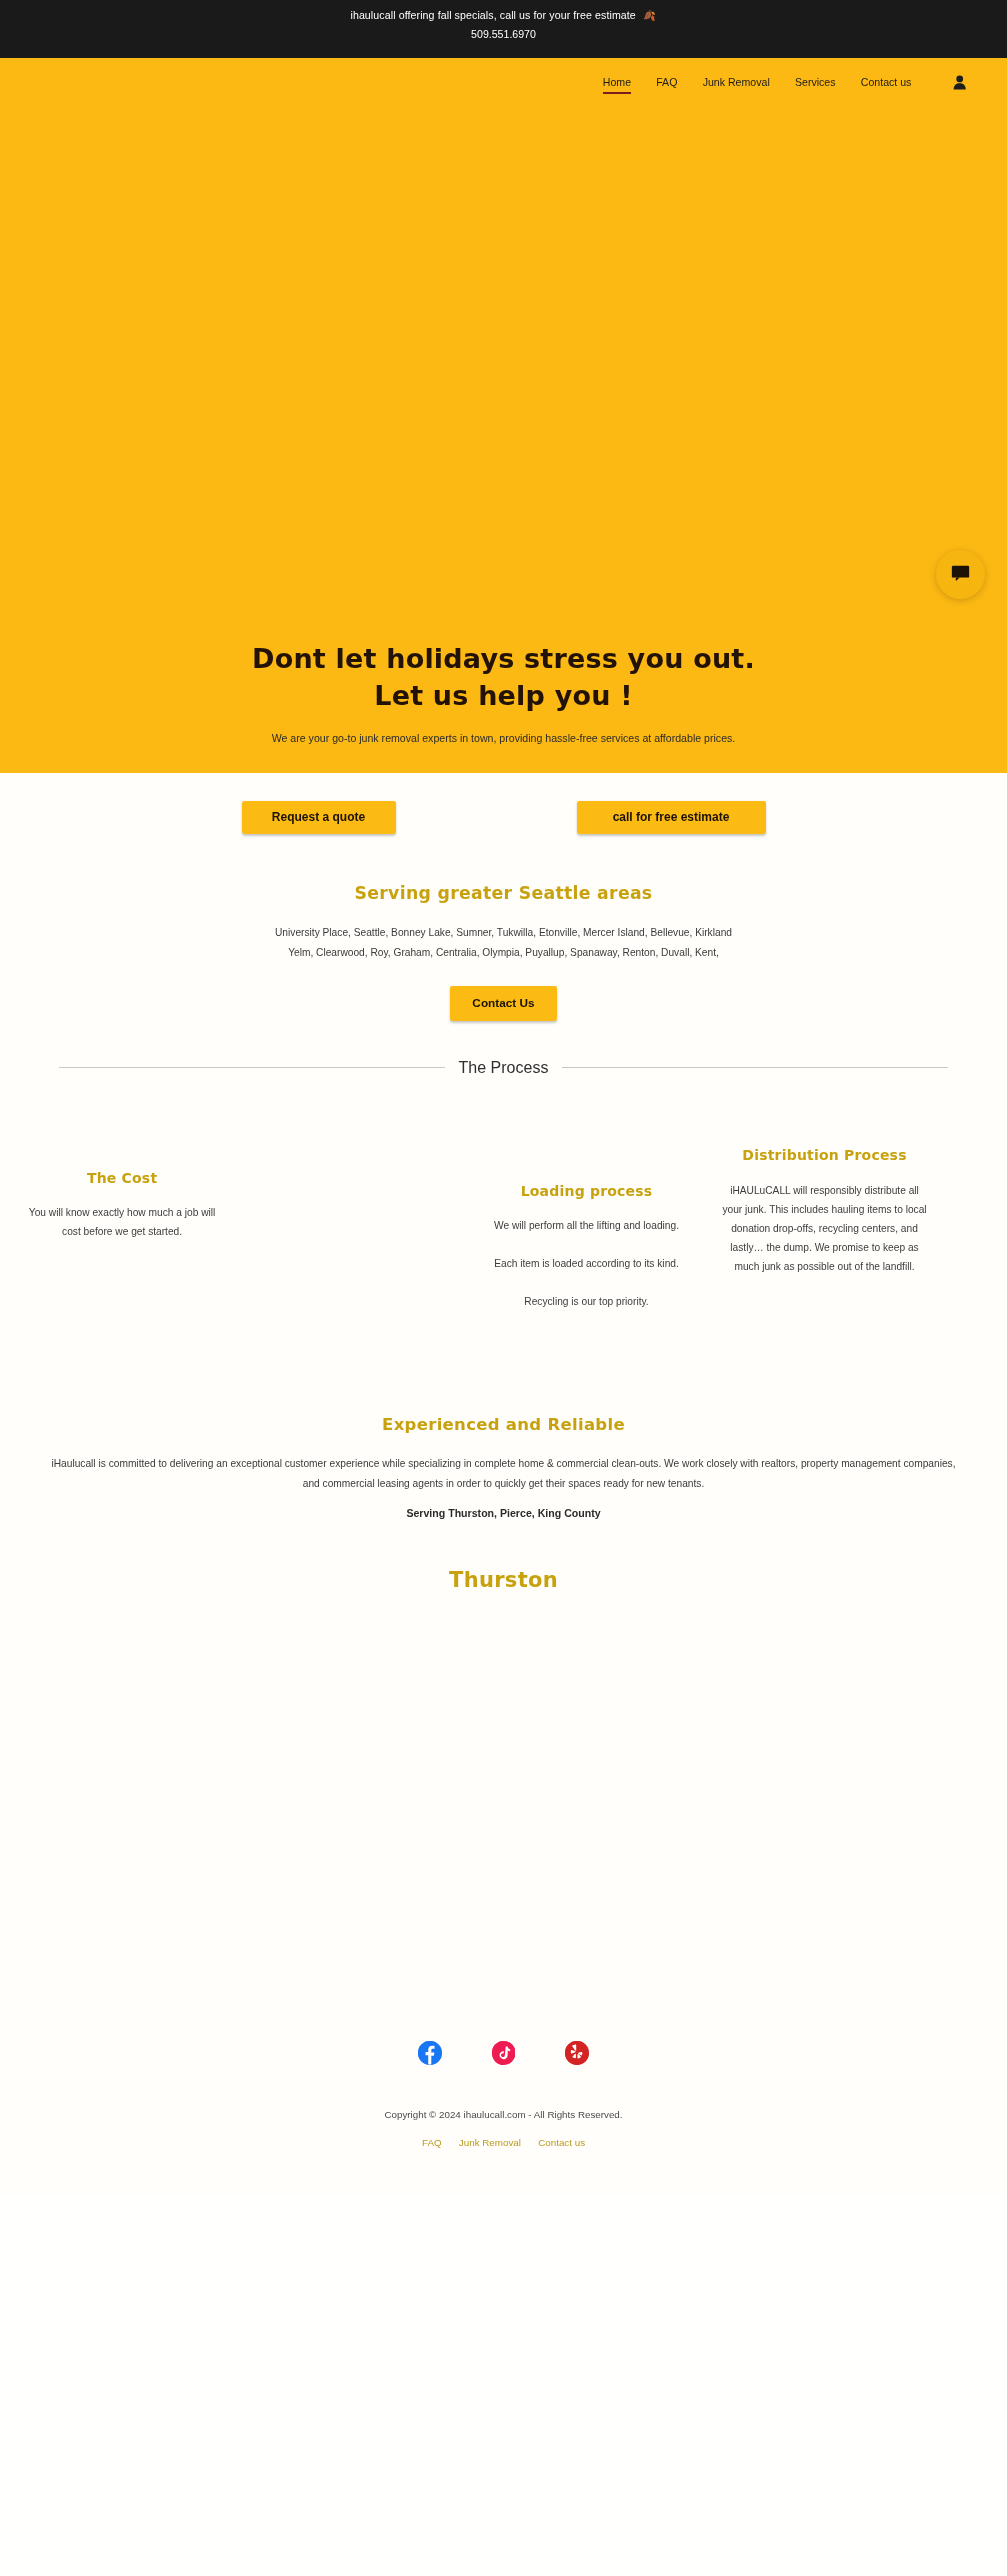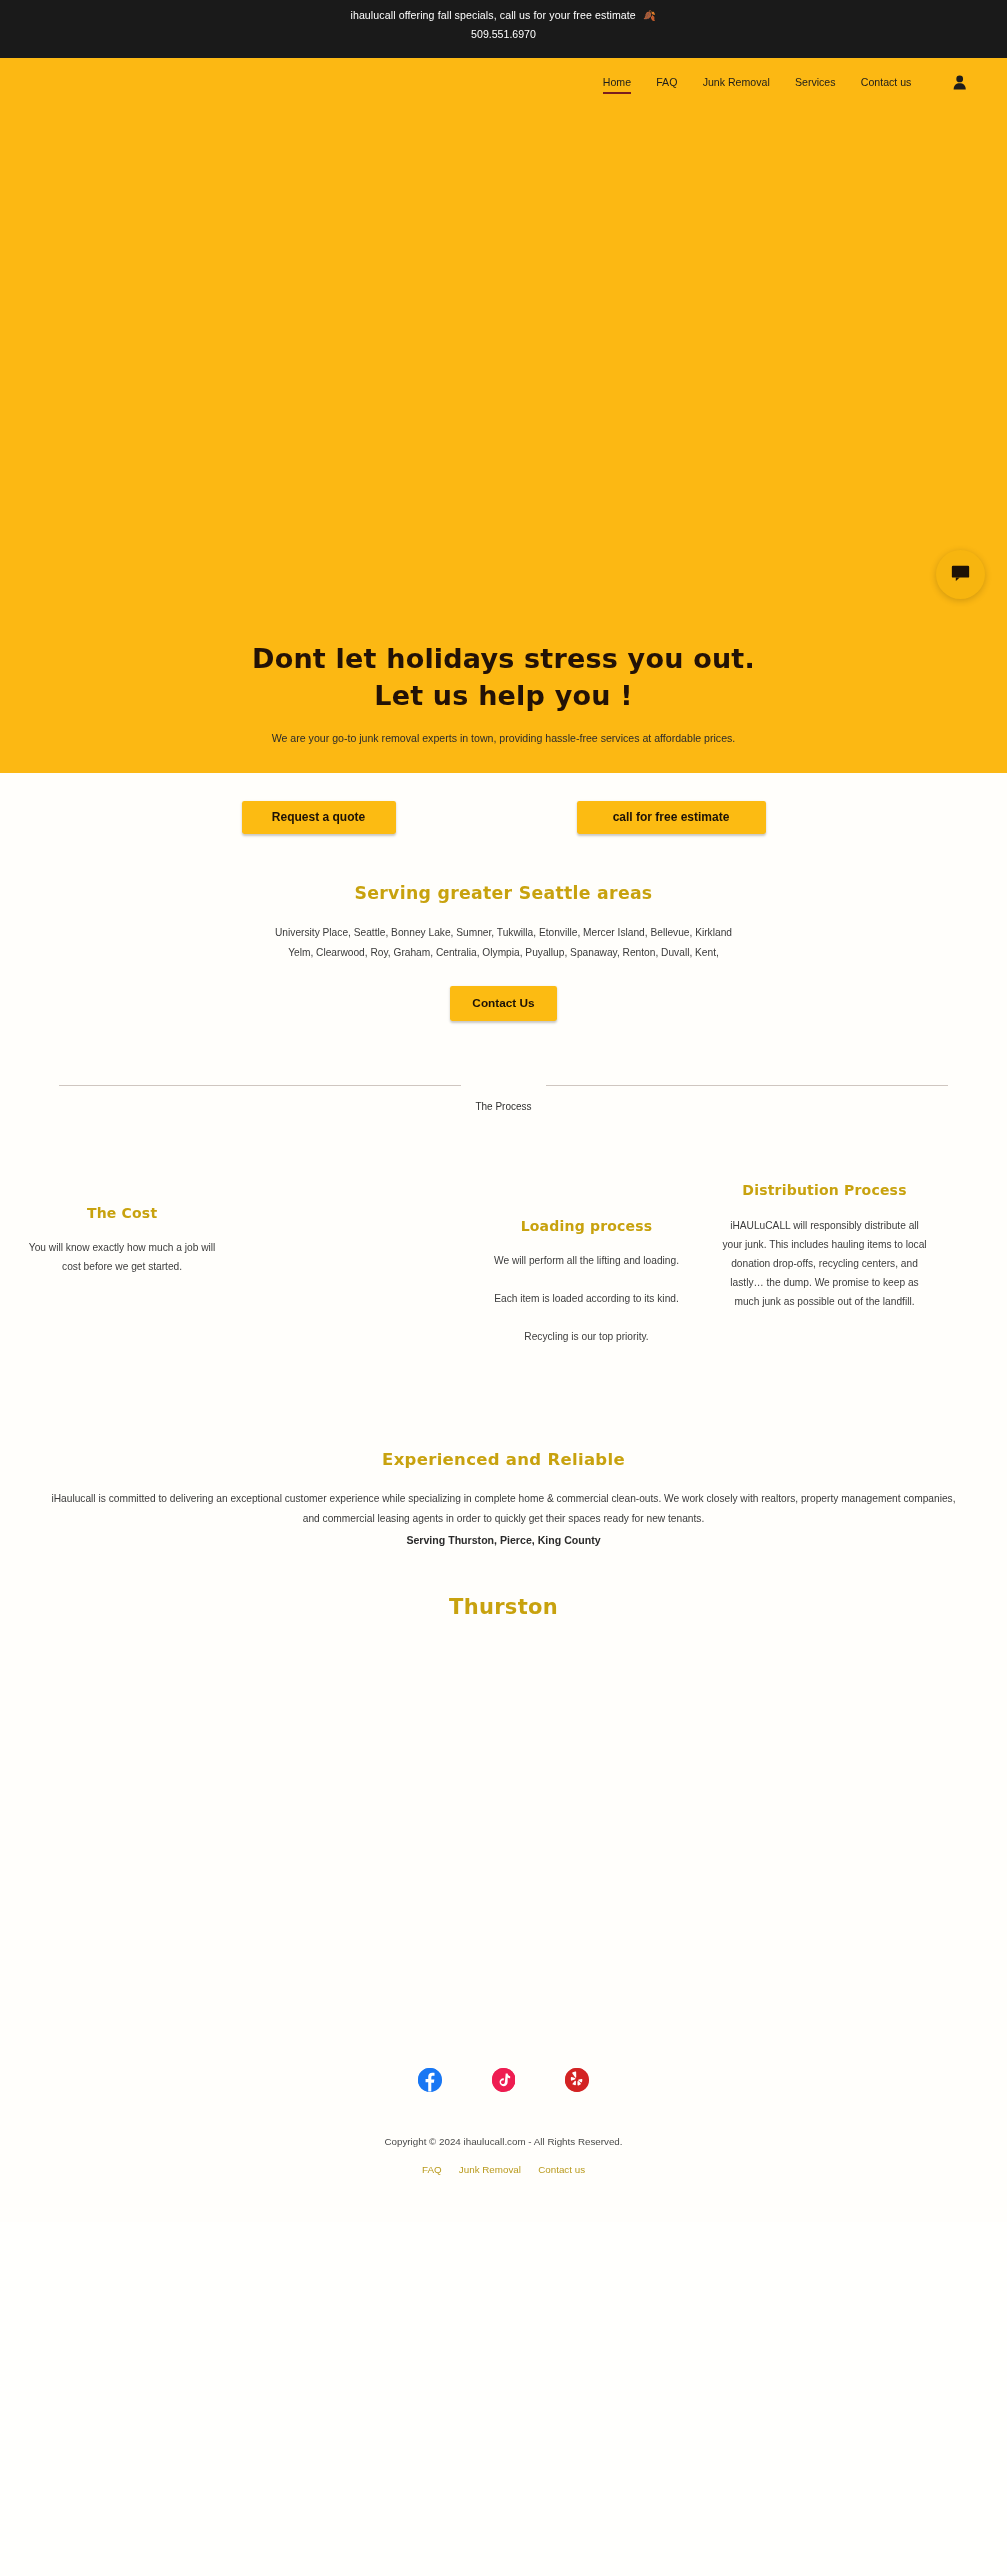--- a/index.html
+++ b/index.html
@@ -161,24 +161,23 @@
     align-items: center;
     margin: 38px 59px 0 59px;
     gap: 14px;
   }
   .process-divider .rule {
     flex: 1;
     height: 0.8px;
     background: #cfc6c0;
   }
   .process-divider .label {
-    font-size: 10px;
+    font-size: 16px;
     color: #2f2f2f;
     white-space: nowrap;
-    margin-top: 42px;
   }
 
   
   .process-grid {
     position: relative;
     height: 283px;
     margin-top: 47px;
   }
   .pcol { position: absolute; text-align: center; }
   .pcol h3 {
@@ -205,21 +204,21 @@
   .experienced { margin-top: 7.9px; text-align: center; }
   .experienced .section-title { font-size: 16.5px; }
   .experienced .body {
     margin-top: 20.5px;
     font-size: 10.2px;
     color: #3a3a3a;
     line-height: 19.7px;
     padding: 0 44px;
   }
   .experienced .serving-counties {
-    margin-top: 6px;
+    margin-top: 14px;
     font-size: 10.6px;
     font-weight: 700;
     color: #2b2b2b;
   }
 
   
   .reviews { margin-top: 49px; text-align: center; }
   .reviews .section-title { font-size: 21px; }
   .reviews-space { height: 441px; }
 

